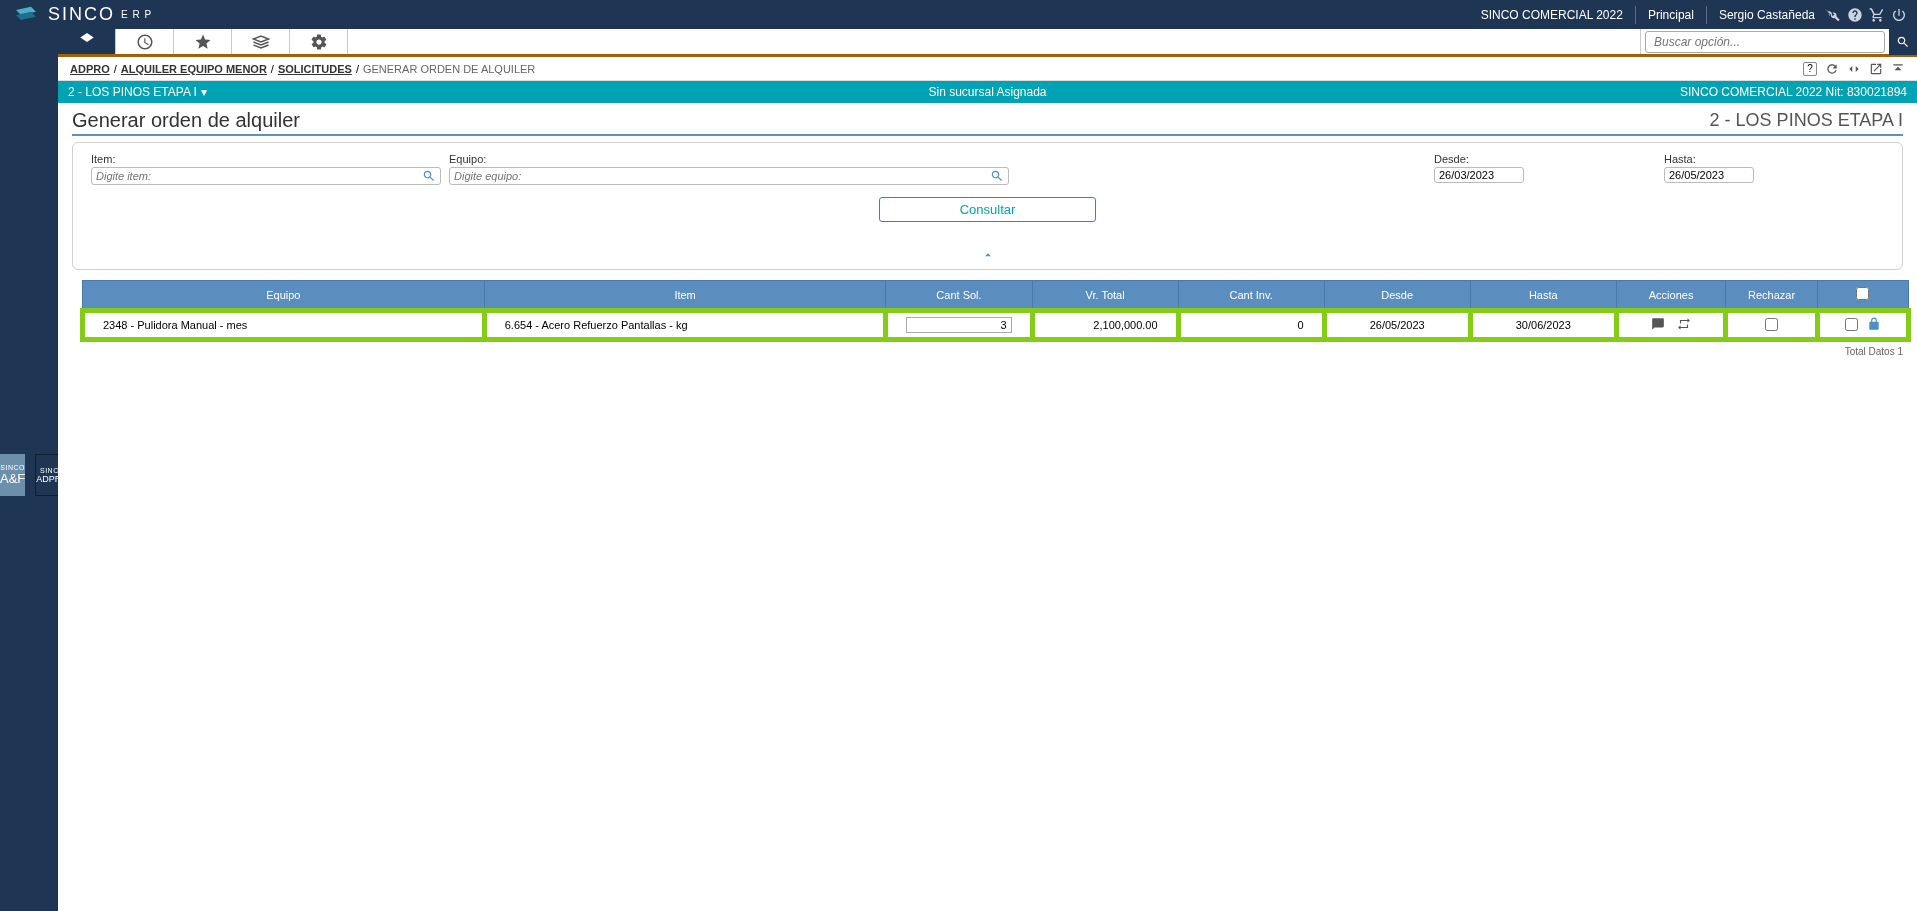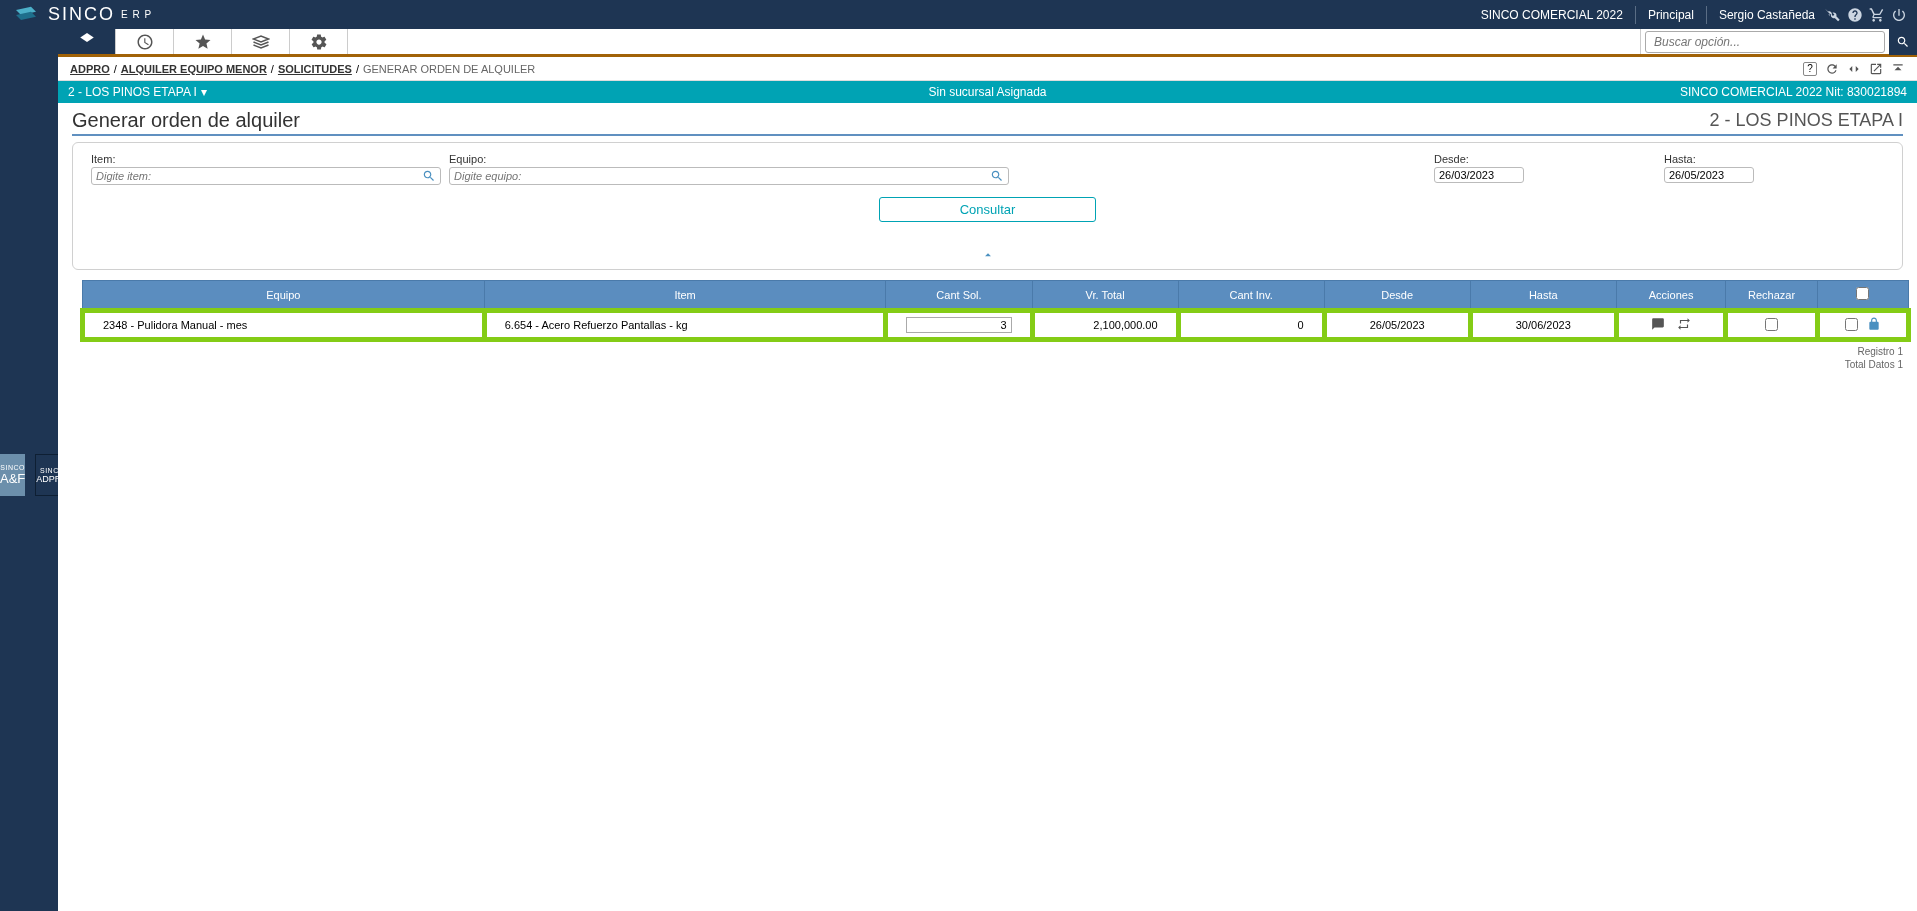--- a/index.html
+++ b/index.html
@@ -326,19 +326,18 @@
               <input type="checkbox" style="">
               &nbsp;
               <span class="cell-icon"><svg viewBox="0 0 24 24">
                     <path fill="#4a90c0" d="M18 8h-1V6c0-2.8-2.2-5-5-5S7 3.2 7 6v2H6c-1.1 0-2 .9-2 2v10c0 1.1.9 2 2 2h12c1.1 0 2-.9 2-2V10c0-1.1-.9-2-2-2zM9 6c0-1.7 1.3-3 3-3s3 1.3 3 3v2H9V6z"></path>
                   </svg></span>
             </td>
           </tr>
         </tbody>
       </table>
       <div class="grid-footer">
-        <div>Registro 1</div>
         <div>Total Datos 1</div>
       </div>
     </div>
 
   </div>
 </div>
 
 </body></html>

